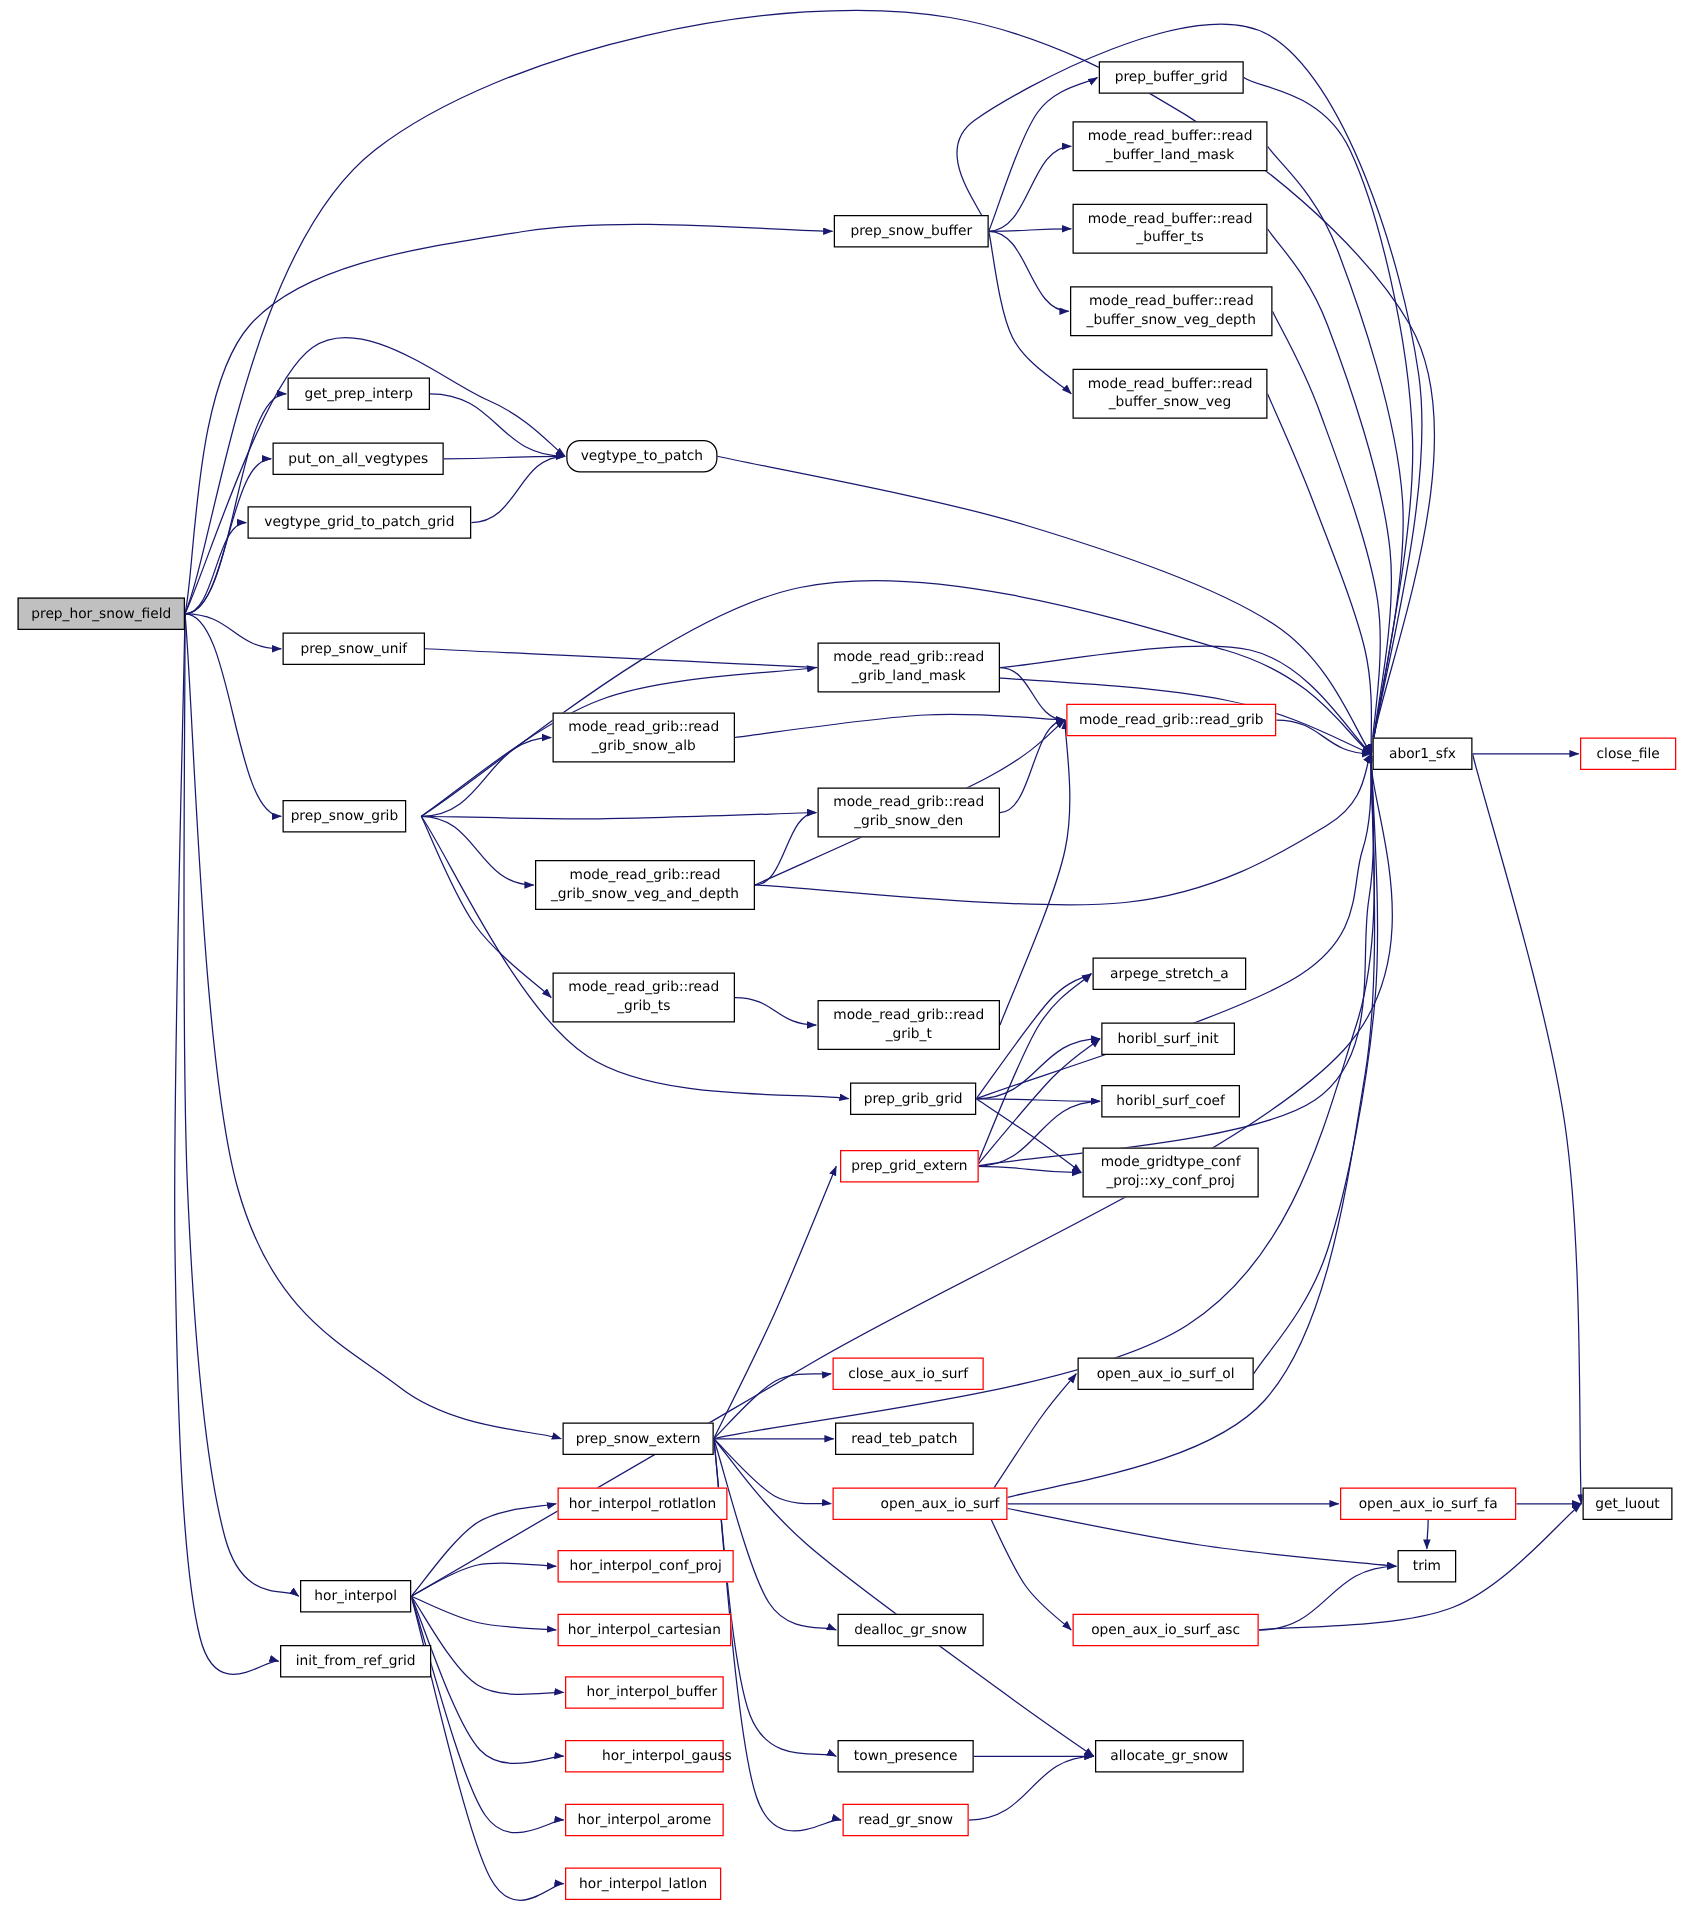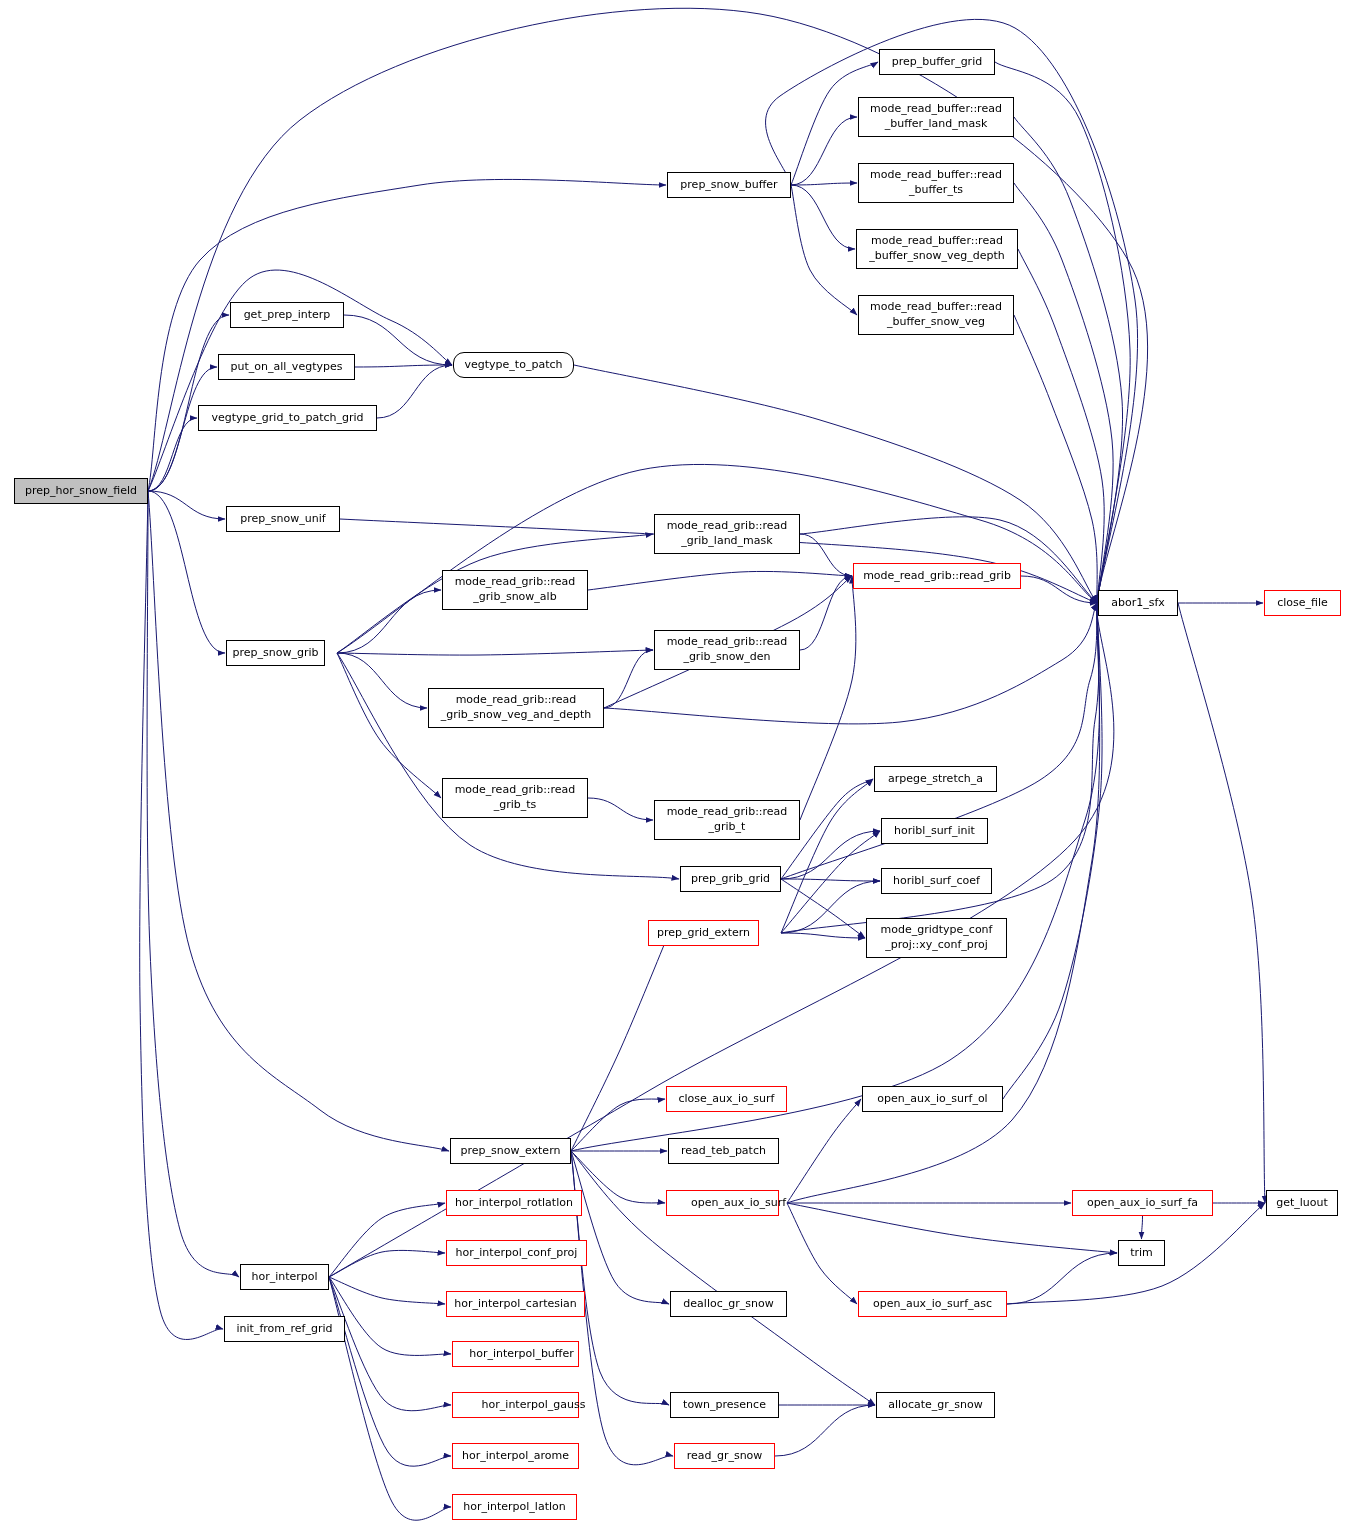--- a/index.html
+++ b/index.html
@@ -192,40 +192,40 @@
       </div>
       <div class="node" style="left: 881px; top: 818px; width: 107px; height: 26px;">
         <div>horibl_surf_init</div>
       </div>
       <div class="node" style="left: 881px; top: 868px; width: 111px; height: 26px;">
         <div>horibl_surf_coef</div>
       </div>
       <div class="node" style="left: 680px; top: 866px; width: 101px; height: 26px;">
         <div>prep_grib_grid</div>
       </div>
-      <div class="node red" style="left: 648px; top: 920px; width: 111px; height: 26px; border-color: rgb(255, 0, 0);">
+      <div class="node red" style="left: 672px; top: 920px; width: 111px; height: 26px; border-color: rgb(255, 0, 0);">
         <div>prep_grid_extern</div>
       </div>
       <div class="node" style="left: 866px; top: 918px; width: 141px; height: 40px;">
         <div>mode_gridtype_conf</div>
         <div>_proj::xy_conf_proj</div>
       </div>
       <div class="node" style="left: 862px; top: 1086px; width: 141px; height: 26px;">
         <div>open_aux_io_surf_ol</div>
       </div>
       <div class="node red" style="left: 666px; top: 1086px; width: 121px; height: 26px; border-color: rgb(255, 0, 0);">
         <div>close_aux_io_surf</div>
       </div>
       <div class="node" style="left: 450px; top: 1138px; width: 121px; height: 26px;">
         <div>prep_snow_extern</div>
       </div>
       <div class="node" style="left: 668px; top: 1138px; width: 111px; height: 26px;">
         <div>read_teb_patch</div>
       </div>
-      <div class="node red" style="left: 666px; top: 1190px; width: 113px; height: 26px; border-color: rgb(255, 0, 0); padding-left: 32px;">
+      <div class="node red" style="left: 666px; top: 1190px; width: 140px; height: 26px; border-color: rgb(255, 0, 0); padding-left: 32px;">
         <div>open_aux_io_surf</div>
       </div>
       <div class="node red" style="left: 1072px; top: 1190px; width: 141px; height: 26px; border-color: rgb(255, 0, 0);">
         <div>open_aux_io_surf_fa</div>
       </div>
       <div class="node" style="left: 1266px; top: 1190px; width: 72px; height: 26px;">
         <div>get_luout</div>
       </div>
       <div class="node" style="left: 1118px; top: 1240px; width: 47px; height: 26px;">
         <div>trim</div>

